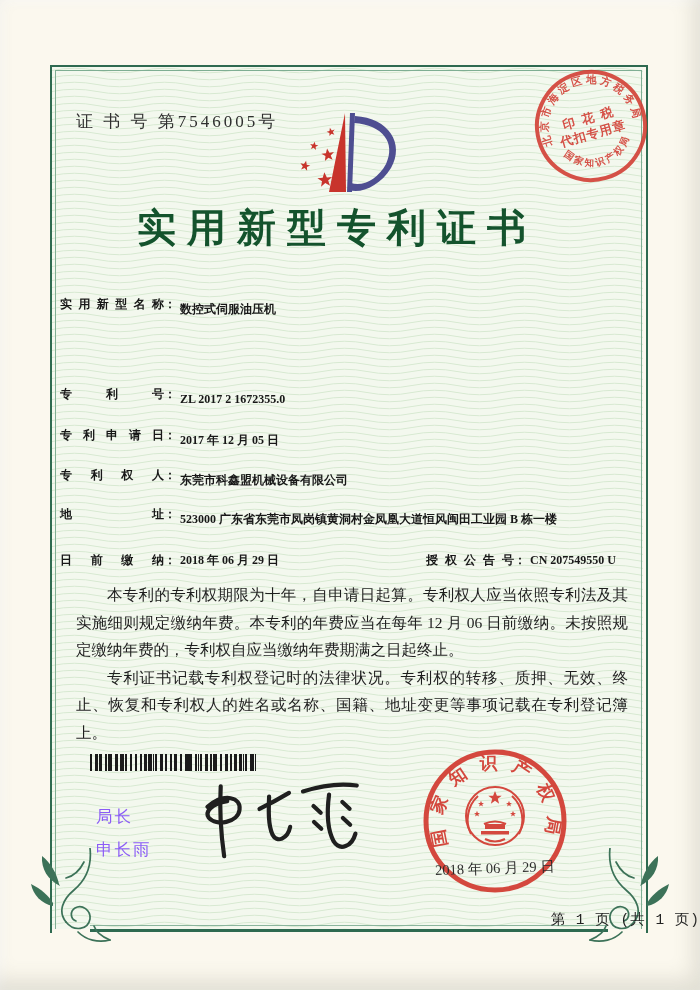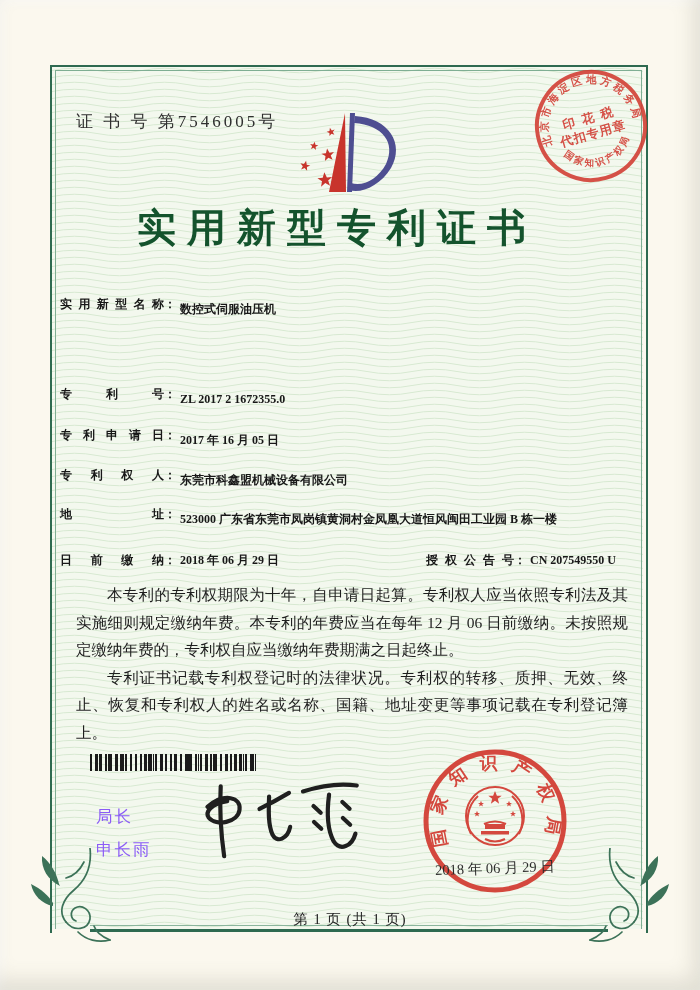--- a/index.html
+++ b/index.html
@@ -36,21 +36,21 @@
   .barcode{position:absolute;left:90px;top:754px;width:166px;height:17px;
     background-image:
       repeating-linear-gradient(90deg,#1b1b1b 0 2px,rgba(0,0,0,0) 2px 5px),
       repeating-linear-gradient(90deg,#1b1b1b 0 1px,rgba(0,0,0,0) 1px 9px),
       repeating-linear-gradient(90deg,rgba(0,0,0,0) 0 6px,#1b1b1b 6px 8px,rgba(0,0,0,0) 8px 13px);}
 
   .director{position:absolute;left:96px;top:800px;font-size:16.5px;color:#8b5cf6;line-height:33px;letter-spacing:2px;}
   .signature{position:absolute;left:192px;top:776px;transform:rotate(-2deg);}
   .seal{position:absolute;left:405px;top:740px;}
   .stamp{position:absolute;left:526px;top:60px;}
-  .footer{position:absolute;left:0;top:910px;width:700px;text-align:center;font-size:14.5px;color:#222;letter-spacing:1px;}
+  .footer{position:absolute;left:0;top:910px;width:700px;text-align:right;font-size:14.5px;color:#222;letter-spacing:1px;font-family:Liberation Mono, monospace;}
 </style>
 </head>
 <body>
 
 <div class="sheet">
 
   <div class="inner-bg"></div>
 
   <svg class="waves" width="591" height="862">
     <defs>
@@ -103,21 +103,21 @@
 
   <div class="title">实用新型专利证书</div>
 
   <div class="row" style="top:296px">
     <span class="lbl">实用新型名称</span><span class="colon">：</span><span class="val">数控式伺服油压机</span>
   </div>
   <div class="row" style="top:386px">
     <span class="lbl">专利号</span><span class="colon">：</span><span class="val">ZL 2017 2 1672355.0</span>
   </div>
   <div class="row" style="top:427px">
-    <span class="lbl">专利申请日</span><span class="colon">：</span><span class="val">2017 年 16 月 05 日</span>
+    <span class="lbl">专利申请日</span><span class="colon">：</span><span class="val">2017 年 12 月 05 日</span>
   </div>
   <div class="row" style="top:467px">
     <span class="lbl">专利权人</span><span class="colon">：</span><span class="val">东莞市科鑫盟机械设备有限公司</span>
   </div>
   <div class="row" style="top:506px">
     <span class="lbl">地址</span><span class="colon">：</span><span class="val">523000 广东省东莞市凤岗镇黄洞村金凤凰大道恒风闽田工业园 B 栋一楼</span>
   </div>
   <div class="row" style="top:552px">
     <span class="lbl">日前缴纳</span><span class="colon">：</span><span>2018 年 06 月 29 日</span>
     <span class="grant-right">

